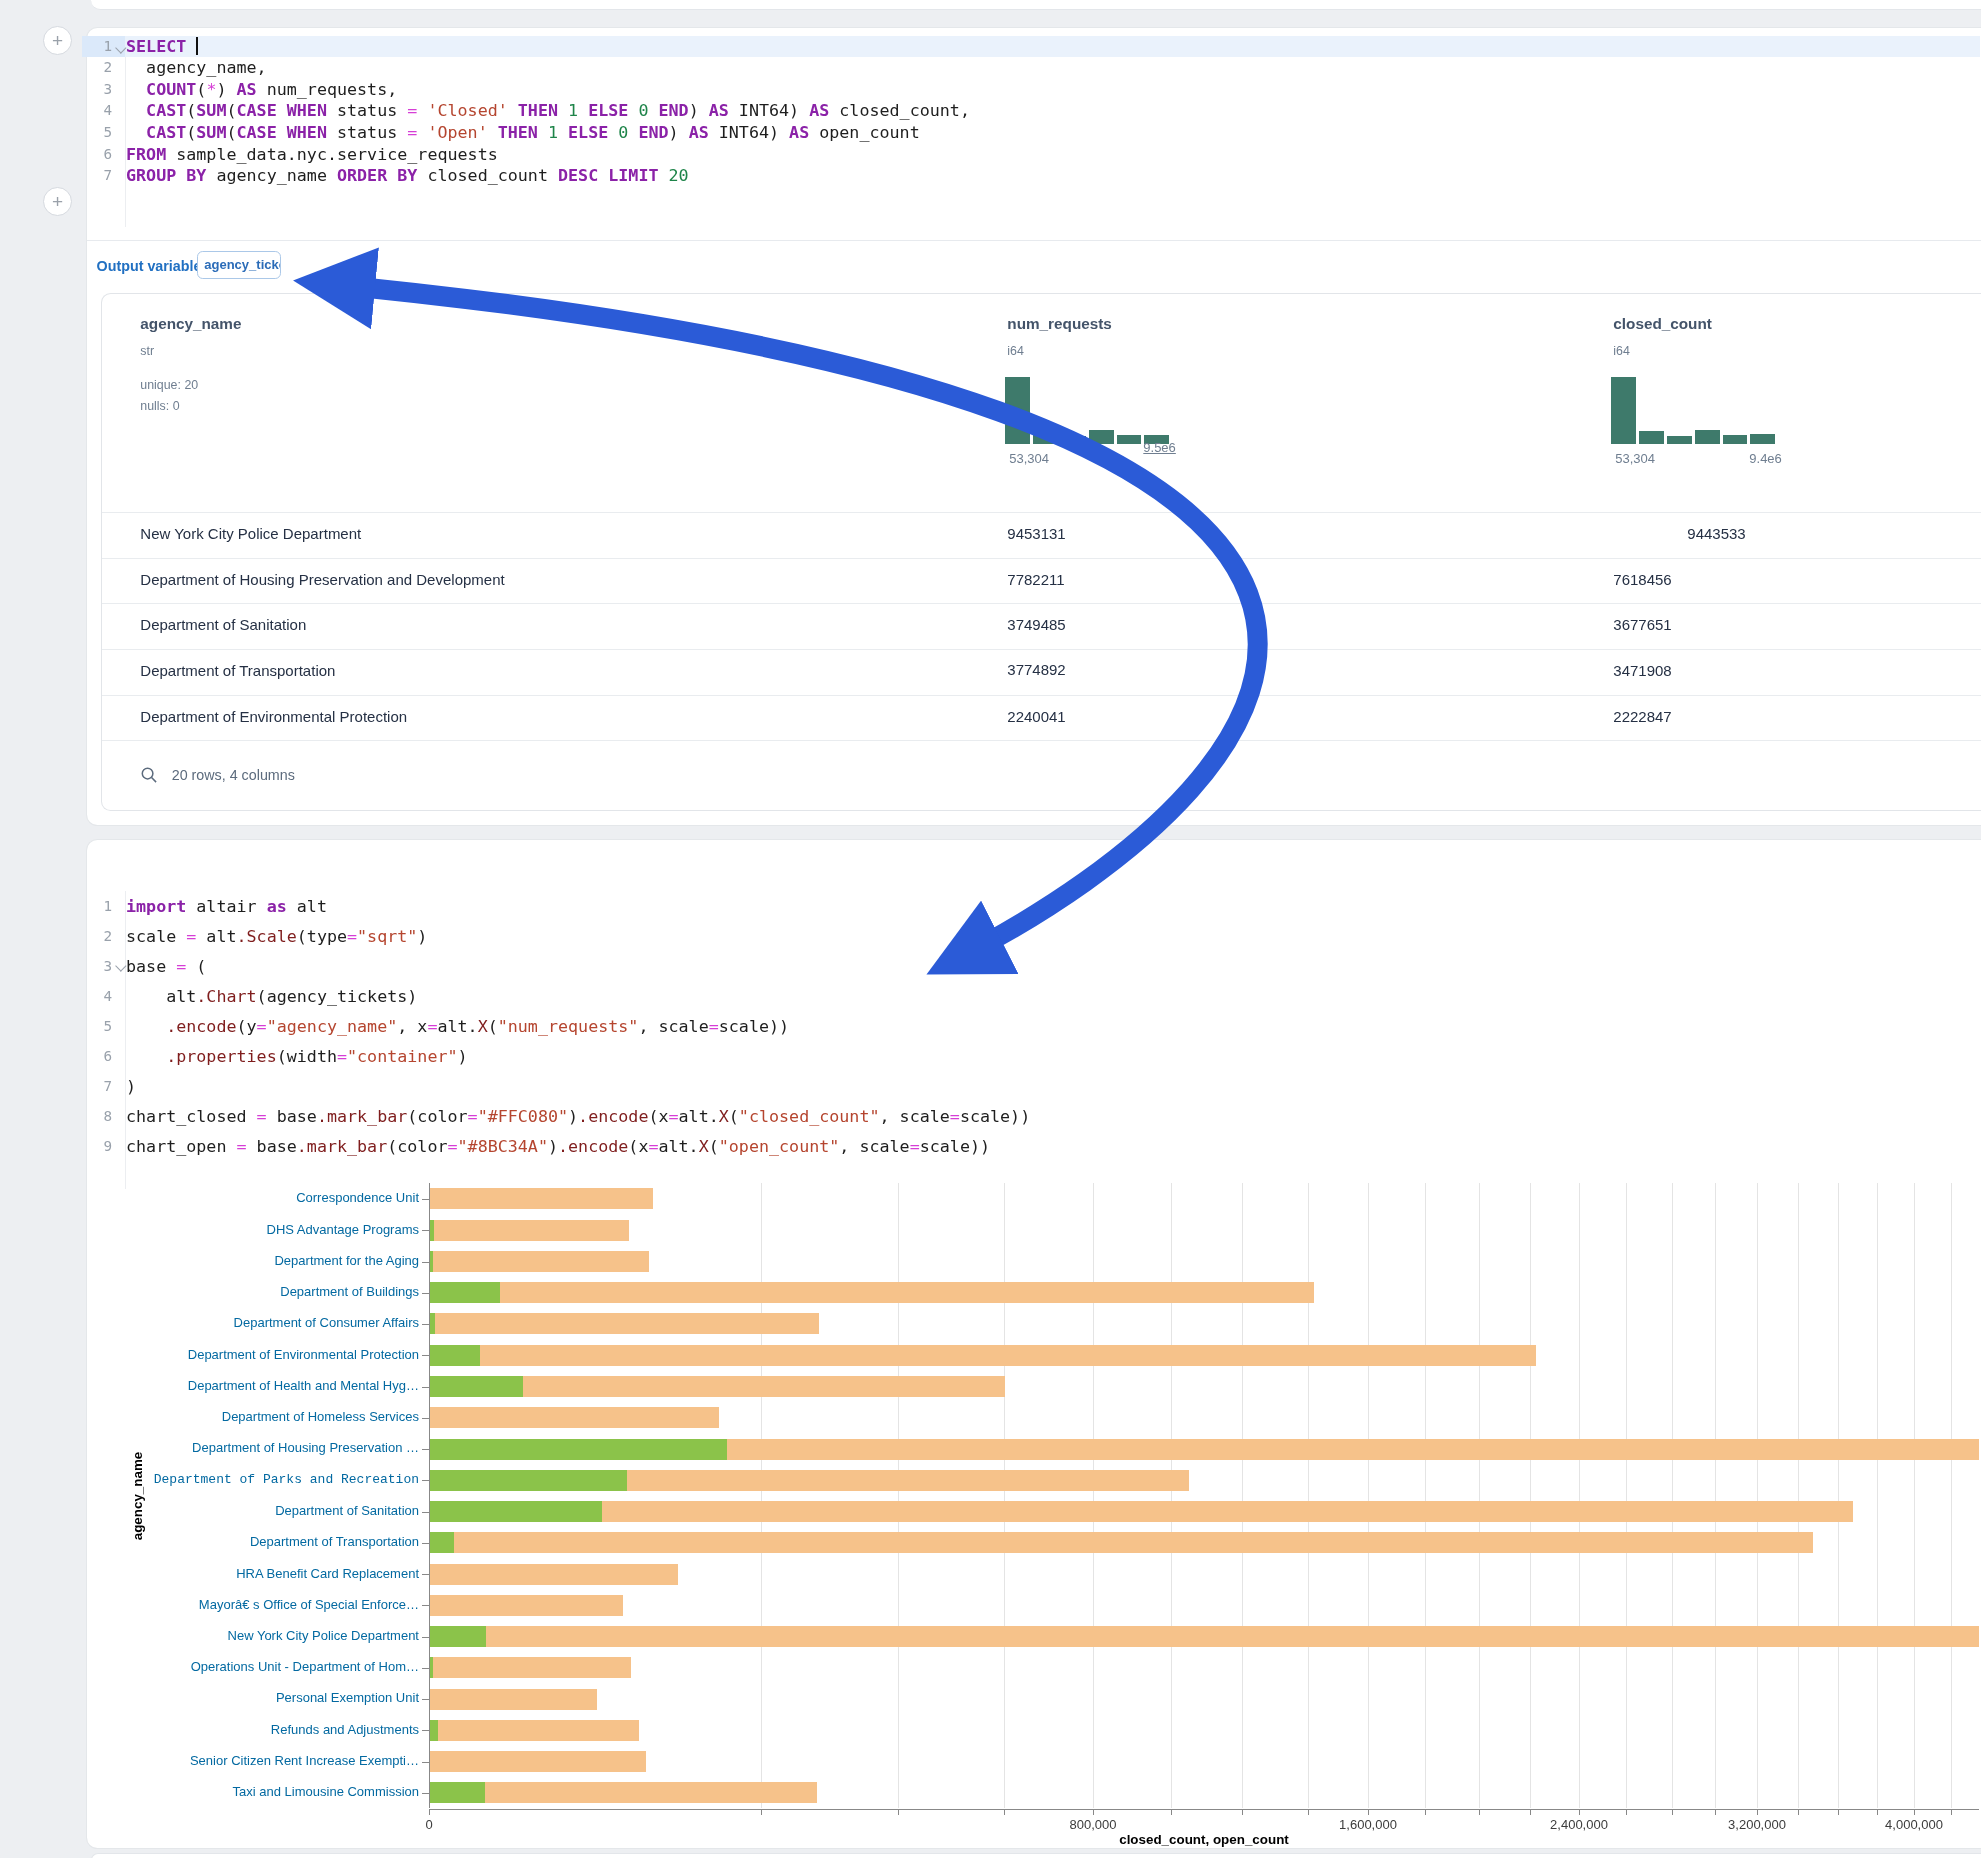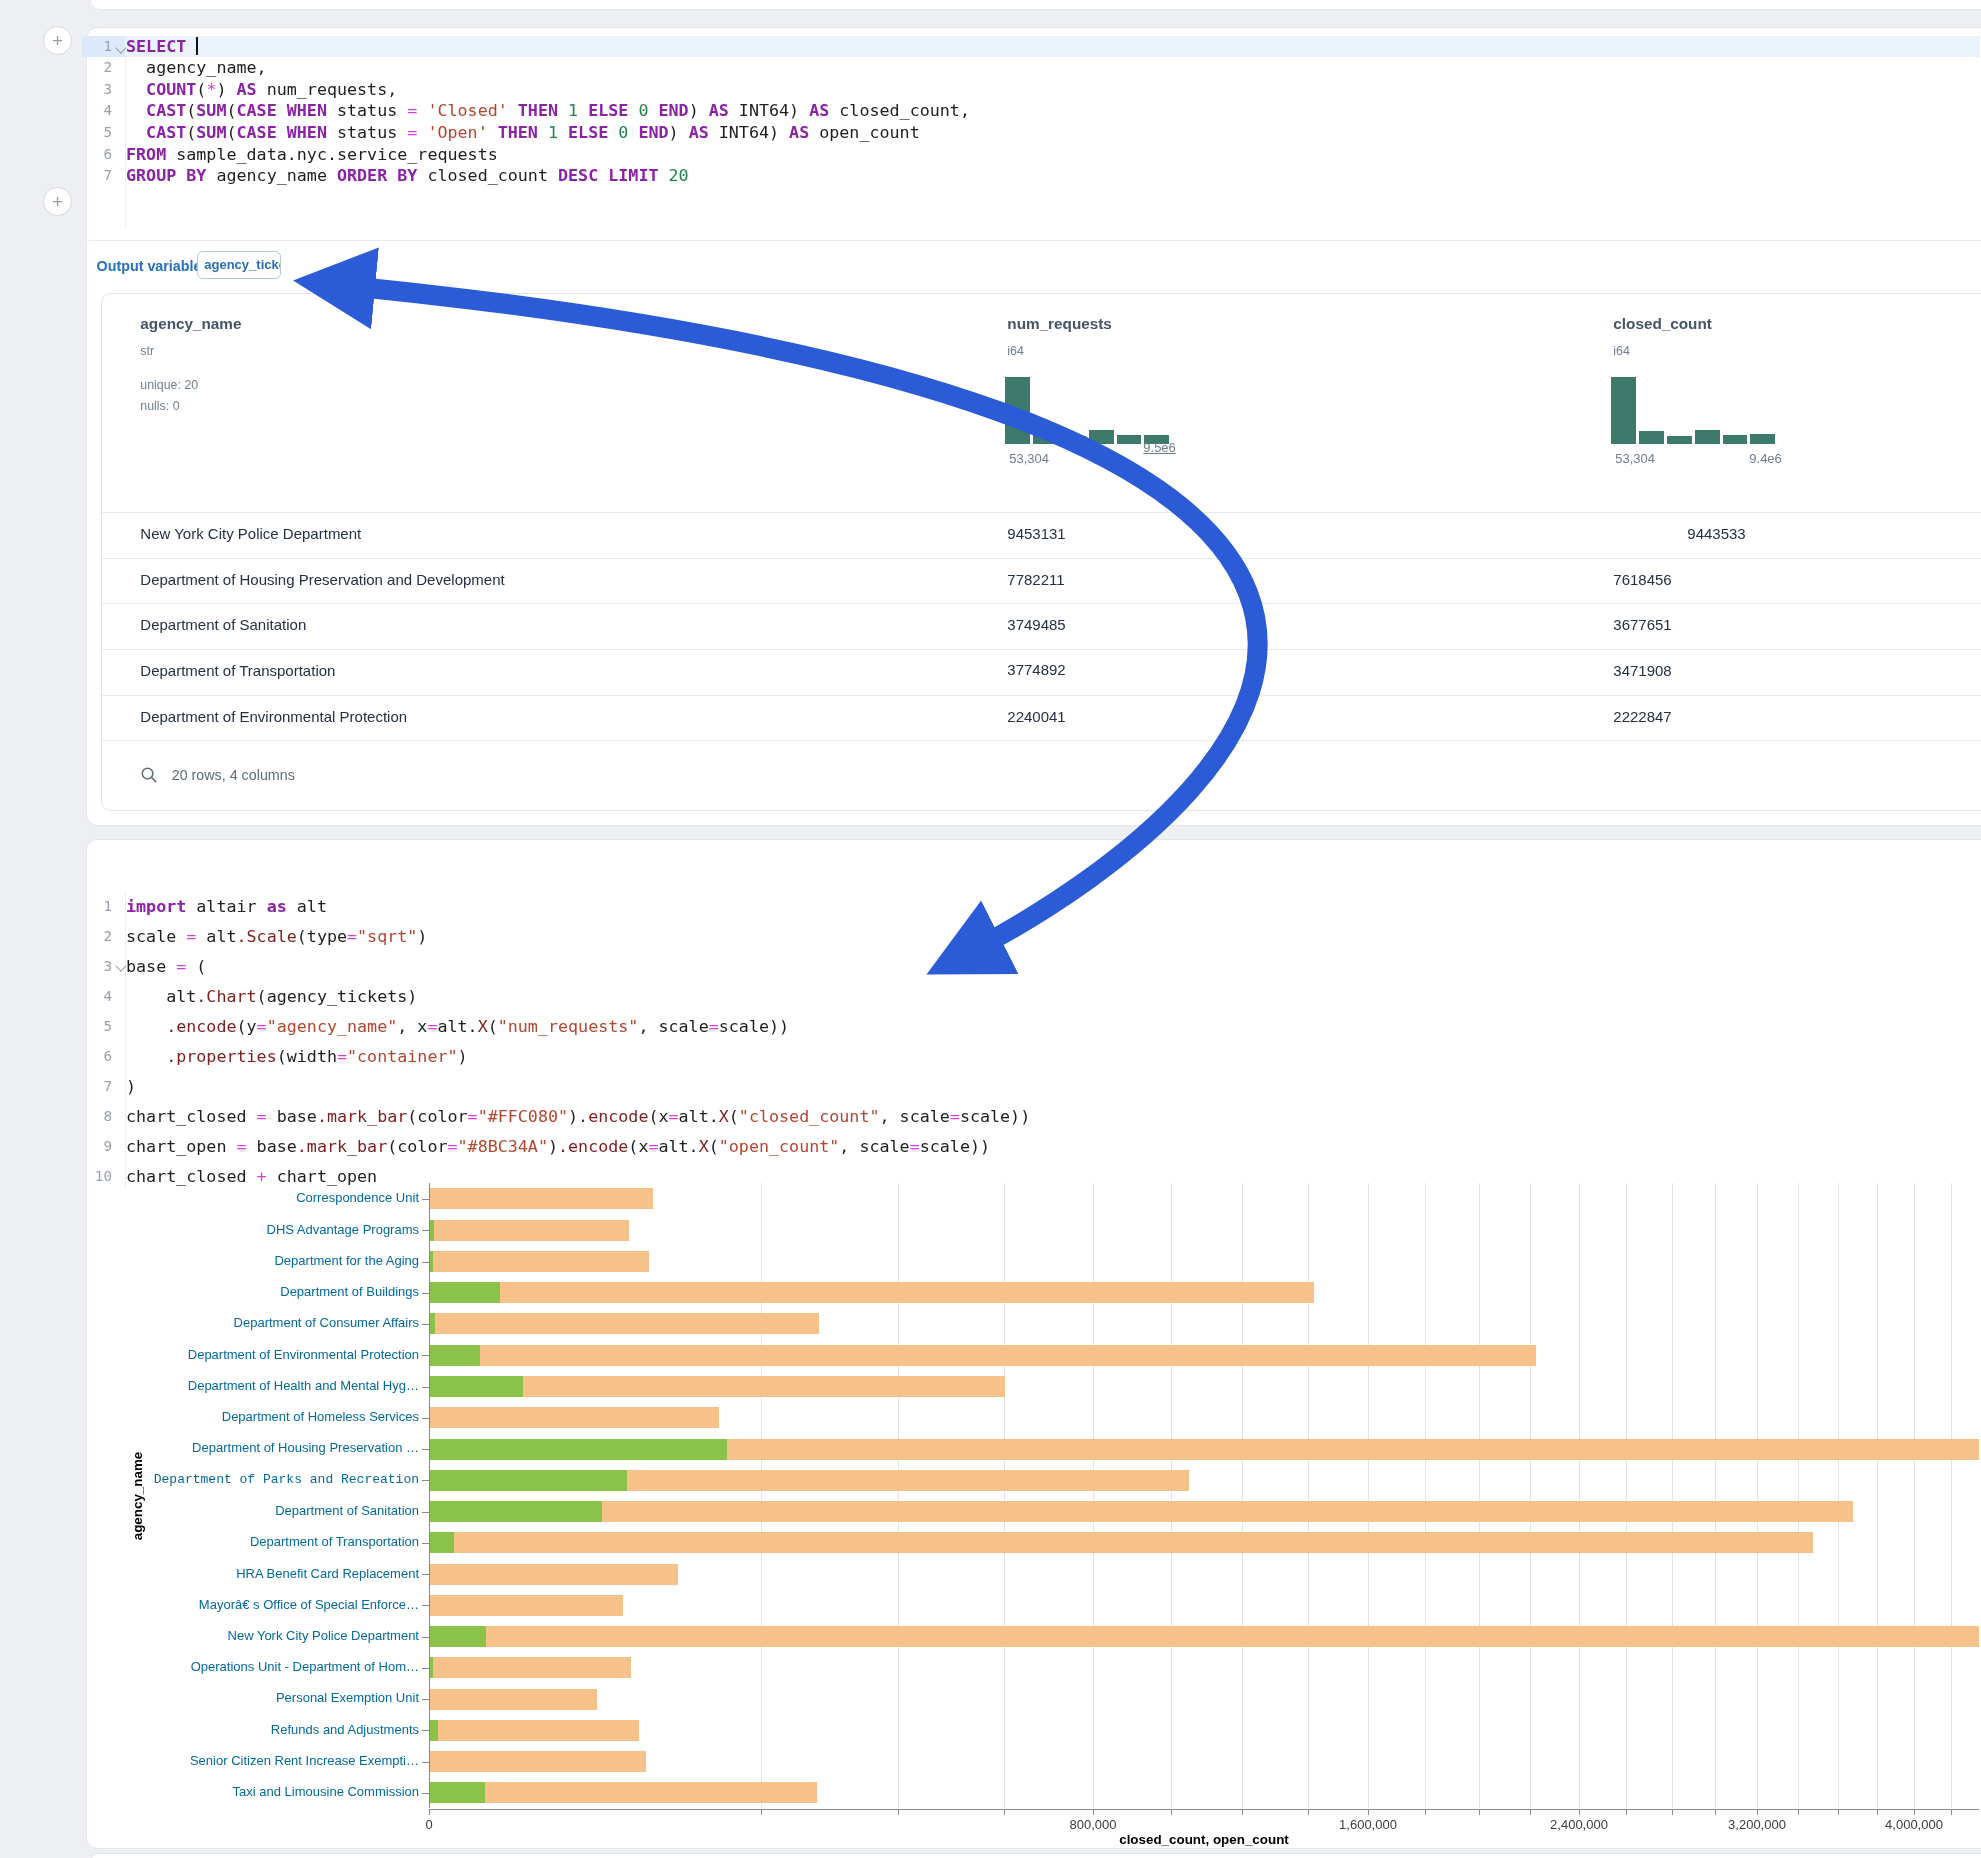--- a/index.html
+++ b/index.html
@@ -163,21 +163,20 @@
   <div class="abs code-editor py" id="py-editor" style="left:0;top:51px;width:1893px;">
       <div class="cl"><div class="ln">1</div><div class="code"><span class="tok-kw">import</span><span class="tok-pl"> altair </span><span class="tok-kw">as</span><span class="tok-pl"> alt</span></div></div>
       <div class="cl"><div class="ln">2</div><div class="code"><span class="tok-pl">scale </span><span class="tok-op">=</span><span class="tok-pl"> alt</span><span class="tok-fn">.Scale</span><span class="tok-pl">(type</span><span class="tok-op">=</span><span class="tok-st">"sqrt"</span><span class="tok-pl">)</span></div></div>
       <div class="cl"><div class="ln">3</div><div class="fold"></div><div class="code"><span class="tok-pl">base </span><span class="tok-op">=</span><span class="tok-pl"> (</span></div></div>
       <div class="cl"><div class="ln">4</div><div class="code"><span class="tok-pl">    alt</span><span class="tok-fn">.Chart</span><span class="tok-pl">(agency_tickets)</span></div></div>
       <div class="cl"><div class="ln">5</div><div class="code"><span class="tok-pl">    </span><span class="tok-fn">.encode</span><span class="tok-pl">(y</span><span class="tok-op">=</span><span class="tok-st">"agency_name"</span><span class="tok-pl">, x</span><span class="tok-op">=</span><span class="tok-pl">alt.</span><span class="tok-fn">X</span><span class="tok-pl">(</span><span class="tok-st">"num_requests"</span><span class="tok-pl">, scale</span><span class="tok-op">=</span><span class="tok-pl">scale))</span></div></div>
       <div class="cl"><div class="ln">6</div><div class="code"><span class="tok-pl">    </span><span class="tok-fn">.properties</span><span class="tok-pl">(width</span><span class="tok-op">=</span><span class="tok-st">"container"</span><span class="tok-pl">)</span></div></div>
       <div class="cl"><div class="ln">7</div><div class="code"><span class="tok-pl">)</span></div></div>
       <div class="cl"><div class="ln">8</div><div class="code"><span class="tok-pl">chart_closed </span><span class="tok-op">=</span><span class="tok-pl"> base</span><span class="tok-fn">.mark_bar</span><span class="tok-pl">(color</span><span class="tok-op">=</span><span class="tok-st">"#FFC080"</span><span class="tok-pl">)</span><span class="tok-fn">.encode</span><span class="tok-pl">(x</span><span class="tok-op">=</span><span class="tok-pl">alt.</span><span class="tok-fn">X</span><span class="tok-pl">(</span><span class="tok-st">"closed_count"</span><span class="tok-pl">, scale</span><span class="tok-op">=</span><span class="tok-pl">scale))</span></div></div>
       <div class="cl"><div class="ln">9</div><div class="code"><span class="tok-pl">chart_open </span><span class="tok-op">=</span><span class="tok-pl"> base</span><span class="tok-fn">.mark_bar</span><span class="tok-pl">(color</span><span class="tok-op">=</span><span class="tok-st">"#8BC34A"</span><span class="tok-pl">)</span><span class="tok-fn">.encode</span><span class="tok-pl">(x</span><span class="tok-op">=</span><span class="tok-pl">alt.</span><span class="tok-fn">X</span><span class="tok-pl">(</span><span class="tok-st">"open_count"</span><span class="tok-pl">, scale</span><span class="tok-op">=</span><span class="tok-pl">scale))</span></div></div>
-      <div class="cl"><div class="ln">10</div><div class="code"><span class="tok-pl">chart_closed </span><span class="tok-op">+</span><span class="tok-pl"> chart_open</span></div></div>
     </div>
 </section>
 
 <div class="abs" id="chart">
   <div class="abs axis-title" style="left:1204px;top:1832px;transform:translateX(-50%);">closed_count, open_count</div>
   <div class="abs axis-title" style="left:137px;top:1496px;transform:translate(-50%,-50%) rotate(-90deg);">agency_name</div>
 <div class="abs grid" style="left: 761px;"></div>
     <div class="abs xtick" style="left: 761px;"></div>
     <div class="abs grid" style="left: 898px;"></div>
     <div class="abs xtick" style="left: 898px;"></div>

